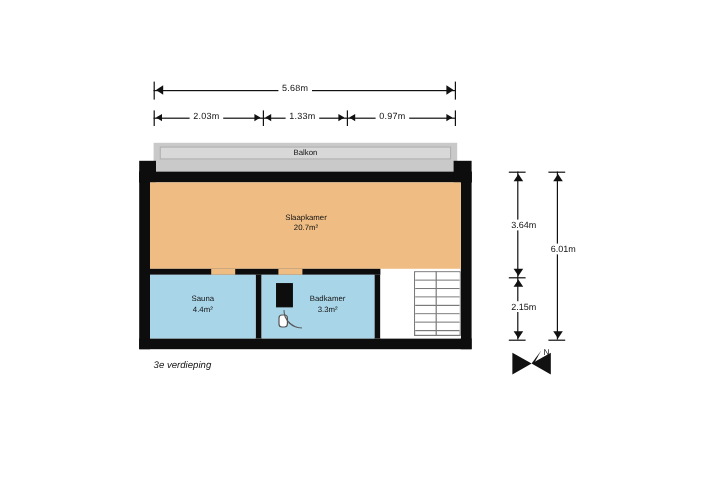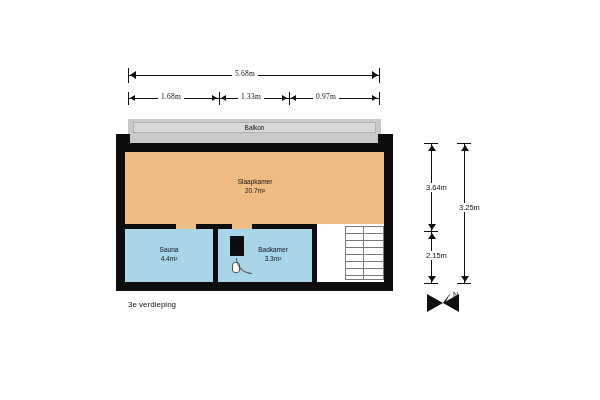--- a/index.html
+++ b/index.html
@@ -34,21 +34,20 @@
     background: #111;
   }
   .dimlabel {
     position: absolute;
     font-size: 7.5px;
     color: #111;
     background: #fff;
     padding: 0 3px;
     white-space: nowrap;
     letter-spacing: 0.2px;
-    font-family: Liberation Serif, serif;
   }
   .dimlabel-v {
     position: absolute;
     font-size: 7.5px;
     color: #111;
     background: #fff;
     padding: 0 2px;
     white-space: nowrap;
   }
 
@@ -92,20 +91,21 @@
     position: absolute;
     text-align: center;
     font-size: 6.5px;
     color: #111;
     width: 100%;
   }
   .floorlabel {
     position: absolute;
     font-size: 8px;
     color: #111;
+    font-style: italic;
   }
   .stair-step {
     position: absolute;
     background: #ffffff;
     border-bottom: 1px solid #7a7a7a;
     box-sizing: border-box;
   }
   .stair-box {
     position: absolute;
     border: 1px solid #7a7a7a;
@@ -158,21 +158,21 @@
   <div class="dimtick" style="left:289px; top:92px; height:13px;"></div>
   <div class="dimtick" style="left:379px; top:92px; height:13px;"></div>
 
   <div class="abs" style="left:130px; top:94.5px; width:0; height:0; border-top:3.5px solid transparent; border-bottom:3.5px solid transparent; border-right:5px solid #111;"></div>
   <div class="abs" style="left:212px; top:94.5px; width:0; height:0; border-top:3.5px solid transparent; border-bottom:3.5px solid transparent; border-left:5px solid #111;"></div>
   <div class="abs" style="left:221px; top:94.5px; width:0; height:0; border-top:3.5px solid transparent; border-bottom:3.5px solid transparent; border-right:5px solid #111;"></div>
   <div class="abs" style="left:282px; top:94.5px; width:0; height:0; border-top:3.5px solid transparent; border-bottom:3.5px solid transparent; border-left:5px solid #111;"></div>
   <div class="abs" style="left:291px; top:94.5px; width:0; height:0; border-top:3.5px solid transparent; border-bottom:3.5px solid transparent; border-right:5px solid #111;"></div>
   <div class="abs" style="left:372px; top:94.5px; width:0; height:0; border-top:3.5px solid transparent; border-bottom:3.5px solid transparent; border-left:5px solid #111;"></div>
 
-  <div class="dimlabel" style="left:158px; top:92px;">1.68m</div>
+  <div class="dimlabel" style="left:158px; top:92px;">2.03m</div>
   <div class="dimlabel" style="left:238px; top:92px;">1.33m</div>
   <div class="dimlabel" style="left:313px; top:92px;">0.97m</div>
 
   <div class="dimtick" style="left:424px; top:143px; width:14px; height:1px; background:#111;"></div>
   <div class="dimtick" style="left:424px; top:231px; width:14px; height:1px; background:#111;"></div>
   <div class="dimtick" style="left:424px; top:283px; width:14px; height:1px; background:#111;"></div>
   <div class="dimline" style="left:431px; top:143px; width:1px; height:140px; background:#111;"></div>
 
   <div class="abs" style="left:427.5px; top:145px; width:0; height:0; border-left:4px solid transparent; border-right:4px solid transparent; border-bottom:6px solid #111;"></div>
   <div class="abs" style="left:427.5px; top:224px; width:0; height:0; border-left:4px solid transparent; border-right:4px solid transparent; border-top:6px solid #111;"></div>
@@ -180,21 +180,21 @@
   <div class="abs" style="left:427.5px; top:276px; width:0; height:0; border-left:4px solid transparent; border-right:4px solid transparent; border-top:6px solid #111;"></div>
 
   <div class="dimlabel-v" style="left:424px; top:183px;">3.64m</div>
   <div class="dimlabel-v" style="left:424px; top:251px;">2.15m</div>
 
   <div class="dimtick" style="left:457px; top:143px; width:14px; height:1px; background:#111;"></div>
   <div class="dimtick" style="left:457px; top:283px; width:14px; height:1px; background:#111;"></div>
   <div class="dimline" style="left:464px; top:143px; width:1px; height:140px; background:#111;"></div>
   <div class="abs" style="left:460.5px; top:145px; width:0; height:0; border-left:4px solid transparent; border-right:4px solid transparent; border-bottom:6px solid #111;"></div>
   <div class="abs" style="left:460.5px; top:276px; width:0; height:0; border-left:4px solid transparent; border-right:4px solid transparent; border-top:6px solid #111;"></div>
-  <div class="dimlabel-v" style="left:457px; top:203px;">3.25m</div>
+  <div class="dimlabel-v" style="left:457px; top:203px;">6.01m</div>
 
   <div class="balkon" style="left:128px; top:119px; width:253px; height:24px;"></div>
   <div class="balkon-inner" style="left:133px; top:122px; width:243px; height:11px;"></div>
   <div class="abs" style="left:128px; top:124px; width:253px;">
     <div class="balkonlabel">Balkon</div>
   </div>
 
   <div class="wall" style="left:116px; top:143px; width:277px; height:9px;"></div>
 
   <div class="wall" style="left:116px; top:143px; width:9px; height:148px;"></div>

